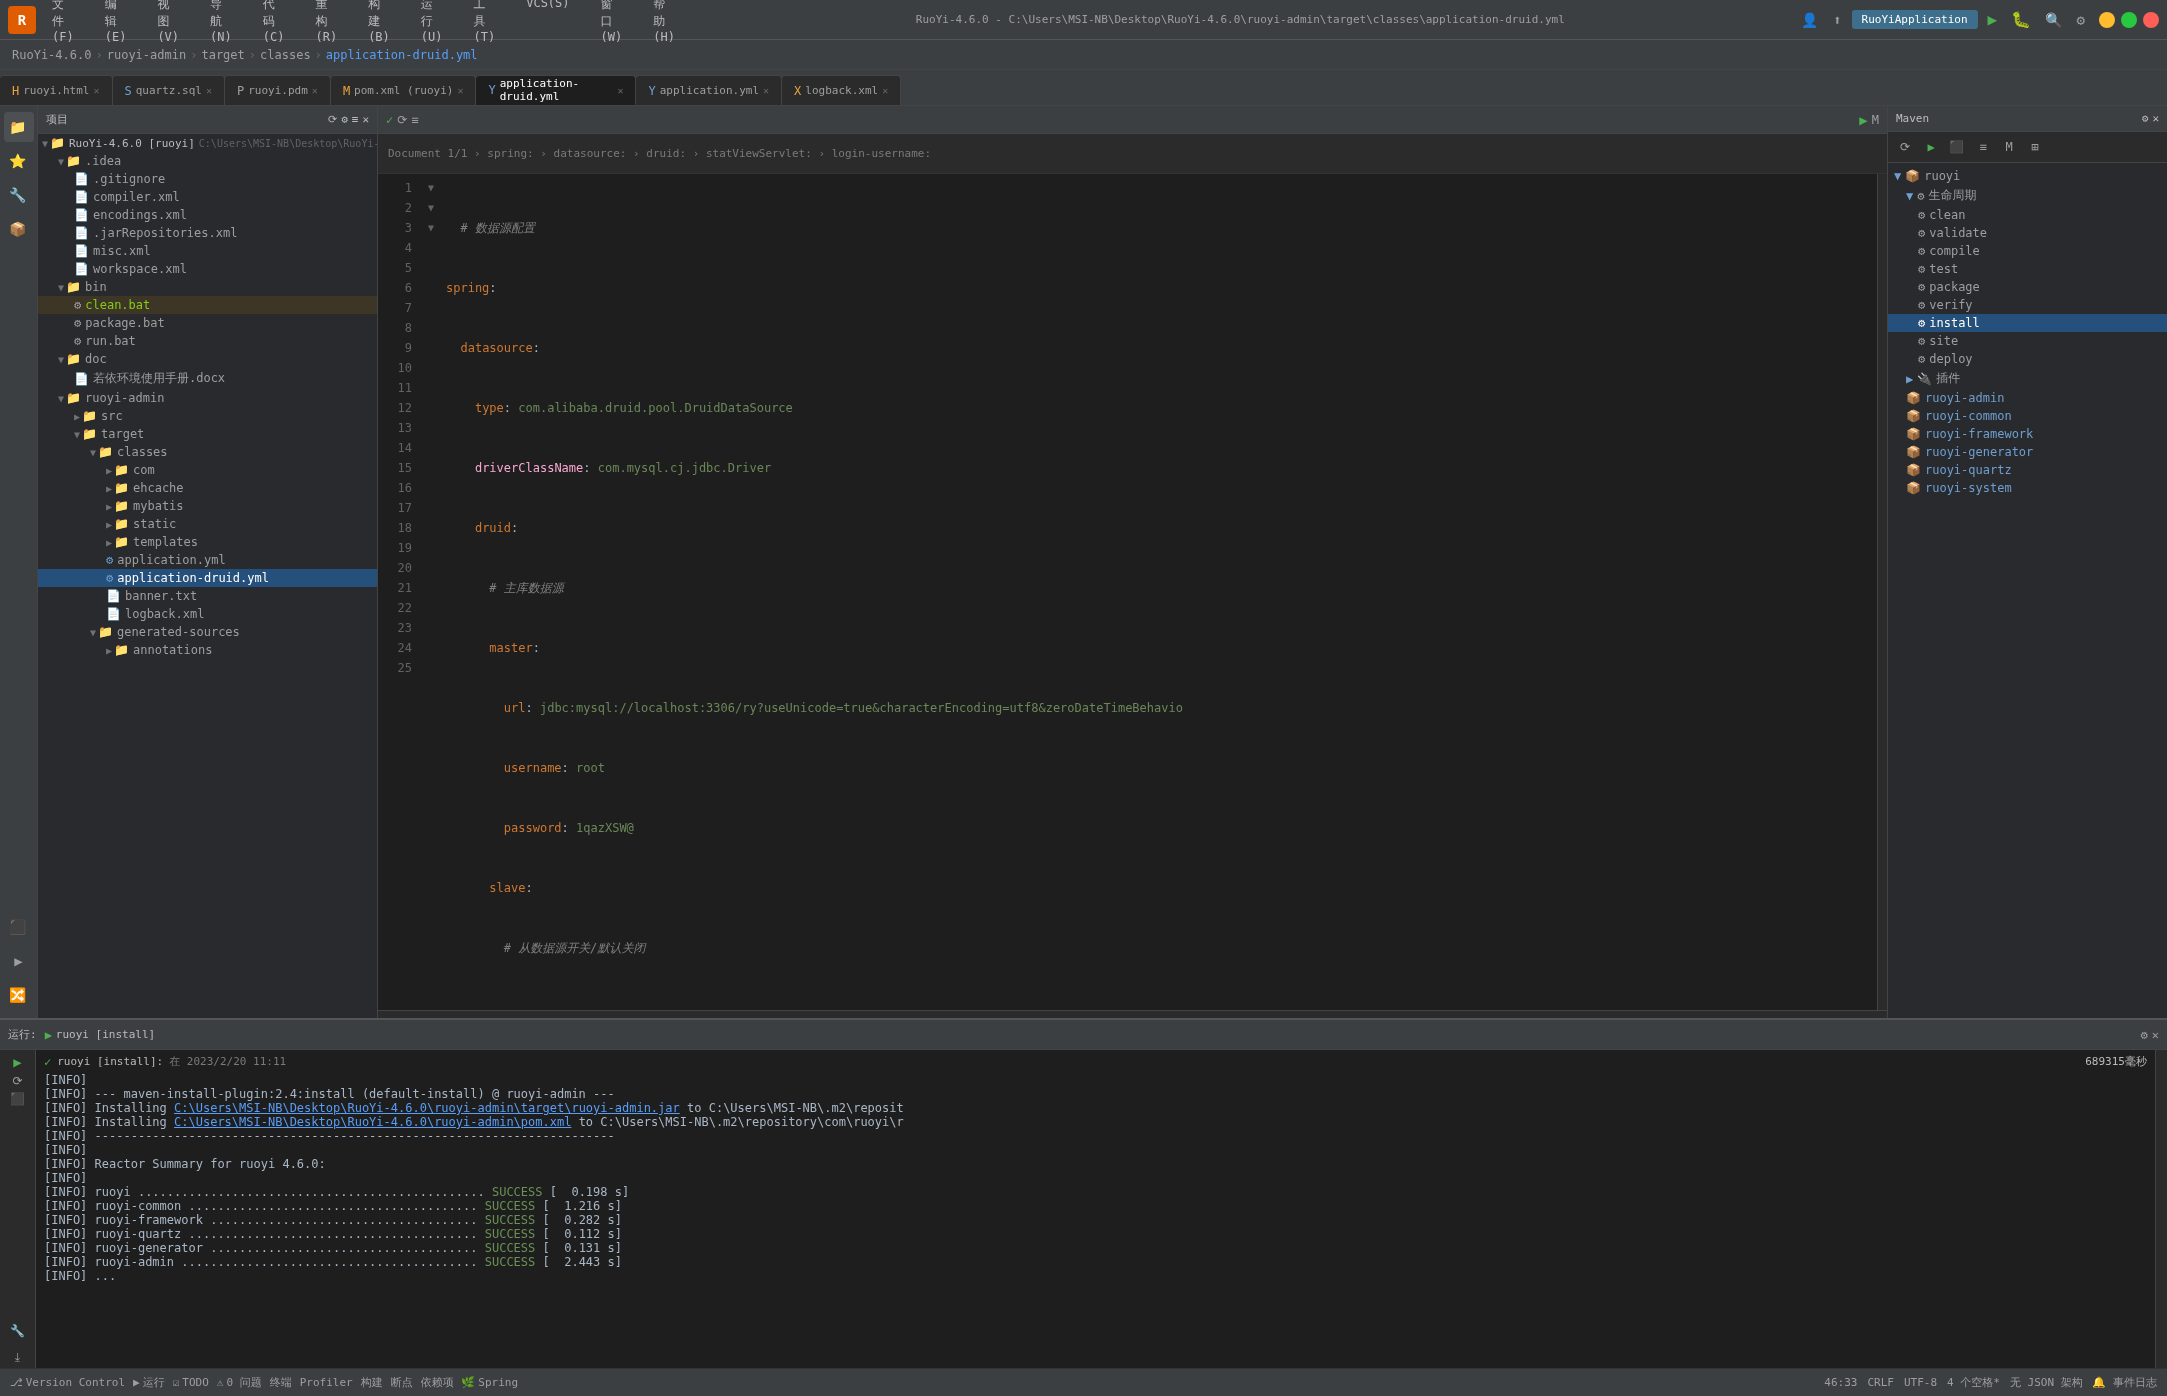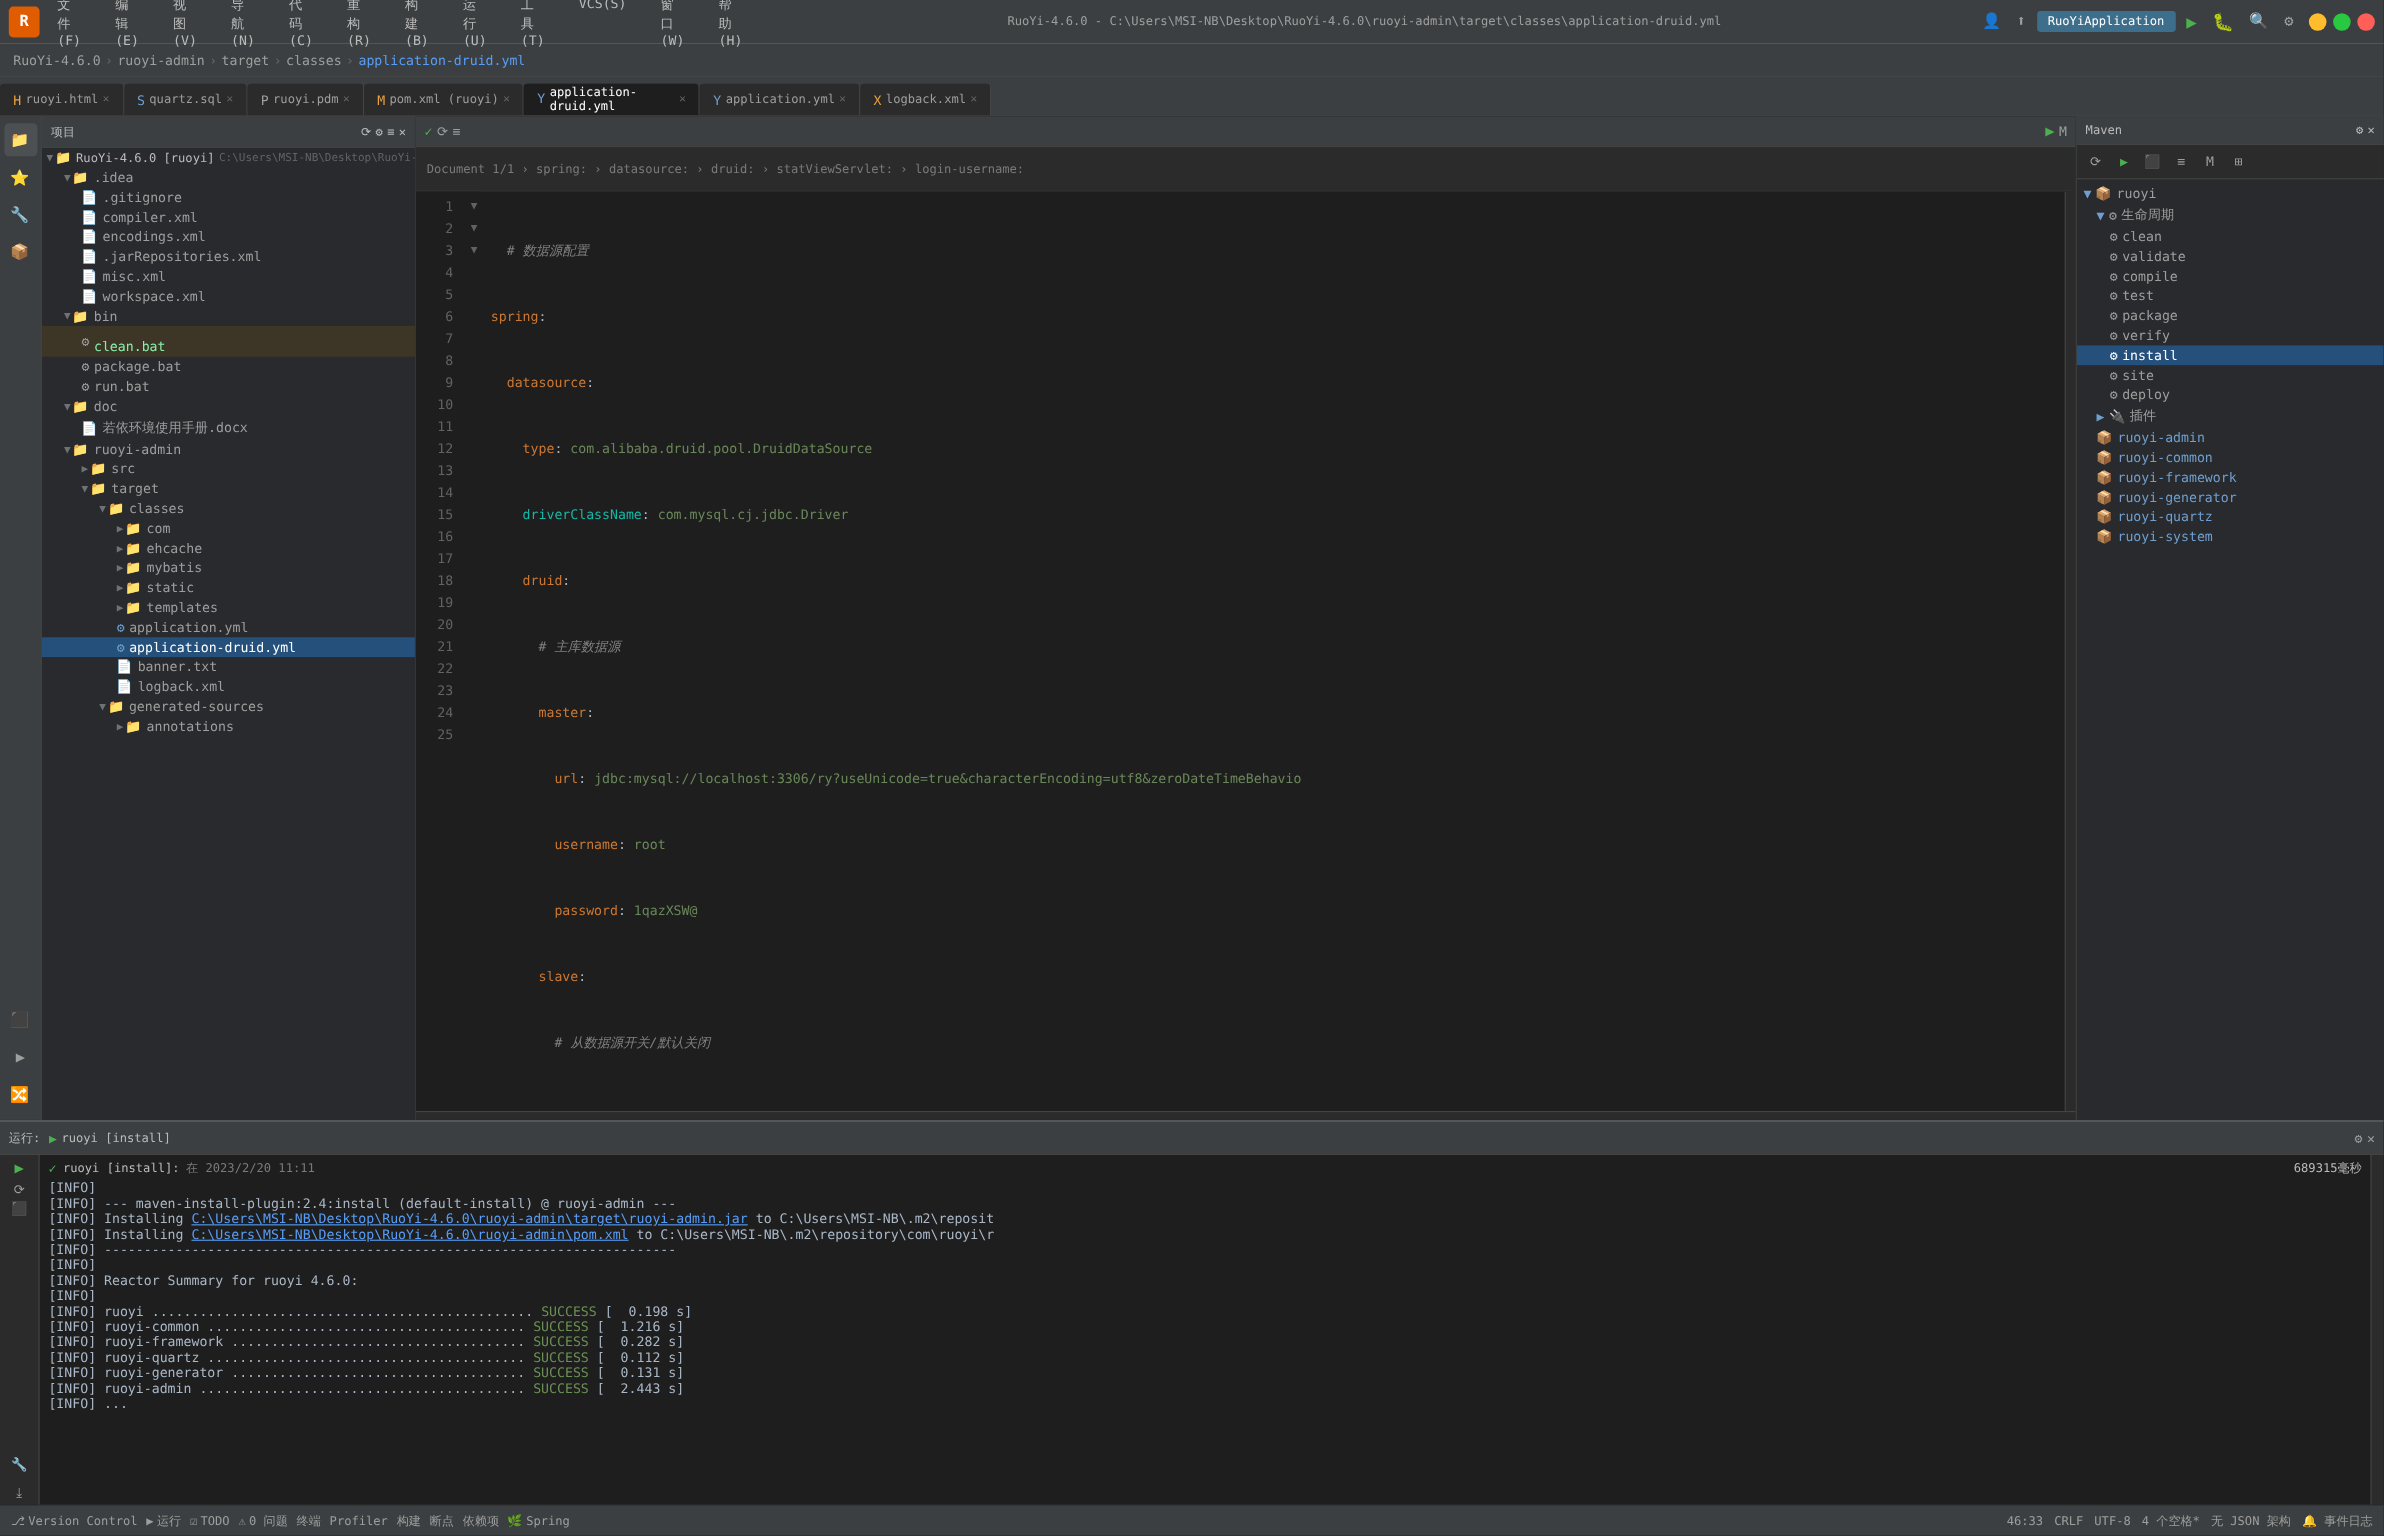--- a/index.html
+++ b/index.html
@@ -246,21 +246,21 @@
     </div>
     <div class="tree-item">
       <span class="indent" style="width:16px;"></span>
       <span class="arrow">▼</span>
       <span class="icon folder-icon">📁</span>
       <span>bin</span>
     </div>
     <div class="tree-item" style="background: #3d3526;">
       <span class="indent" style="width:32px;"></span>
       <span class="icon bat-icon">⚙</span>
-      <span style="color:#86efac;margin-top:10px;">clean.bat</span>
+      <span style="color:#84cc16;">clean.bat</span>
     </div>
     <div class="tree-item">
       <span class="indent" style="width:32px;"></span>
       <span class="icon bat-icon">⚙</span>
       <span>package.bat</span>
     </div>
     <div class="tree-item">
       <span class="indent" style="width:32px;"></span>
       <span class="icon bat-icon">⚙</span>
       <span>run.bat</span>
@@ -434,21 +434,21 @@
           <div></div>
           <div></div>
           <div></div>
           <div></div>
       </div>
       <div id="code-content" style="flex:1; padding: 4px 8px; overflow:auto; font-size:12px; line-height:20px; white-space:pre; color:#a9b7c6;">
         <div class="code-line comment">  # 数据源配置</div>
         <div class="code-line"><span style="color:#cc7832;">spring</span><span style="color:#a9b7c6;">:</span></div>
         <div class="code-line">  <span style="color:#cc7832;">datasource</span><span>:</span></div>
         <div class="code-line">    <span style="color:#cc7832;">type</span>: <span style="color:#6a8759;">com.alibaba.druid.pool.DruidDataSource</span></div>
-        <div class="code-line">    <span style="color:#14b8a6;margin-top:23px;">driverClassName</span>: <span style="color:#6a8759;">com.mysql.cj.jdbc.Driver</span></div>
+        <div class="code-line">    <span style="color:#f9a8d4;margin-top:23px;">driverClassName</span>: <span style="color:#6a8759;">com.mysql.cj.jdbc.Driver</span></div>
         <div class="code-line">    <span style="color:#cc7832;">druid</span>:</div>
         <div class="code-line comment">      # 主库数据源</div>
         <div class="code-line">      <span style="color:#cc7832;">master</span>:</div>
         <div class="code-line">        <span style="color:#cc7832;">url</span>: <span style="color:#6a8759;">jdbc:mysql://localhost:3306/ry?useUnicode=true&amp;characterEncoding=utf8&amp;zeroDateTimeBehavio</span></div>
         <div class="code-line">        <span style="color:#cc7832;">username</span>: <span style="color:#6a8759;">root</span></div>
         <div class="code-line">        <span style="color:#cc7832;">password</span>: <span style="color:#6a8759;">1qazXSW@</span></div>
         <div class="code-line">      <span style="color:#cc7832;">slave</span>:</div>
         <div class="code-line comment">        # 从数据源开关/默认关闭</div>
         
         

